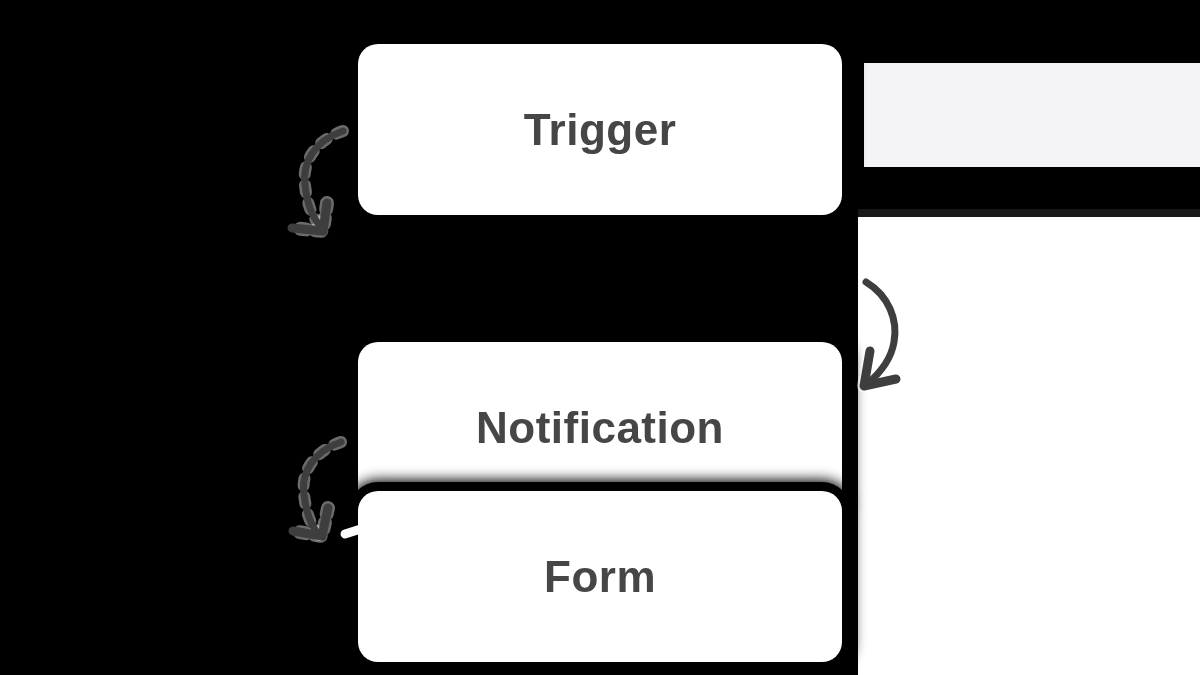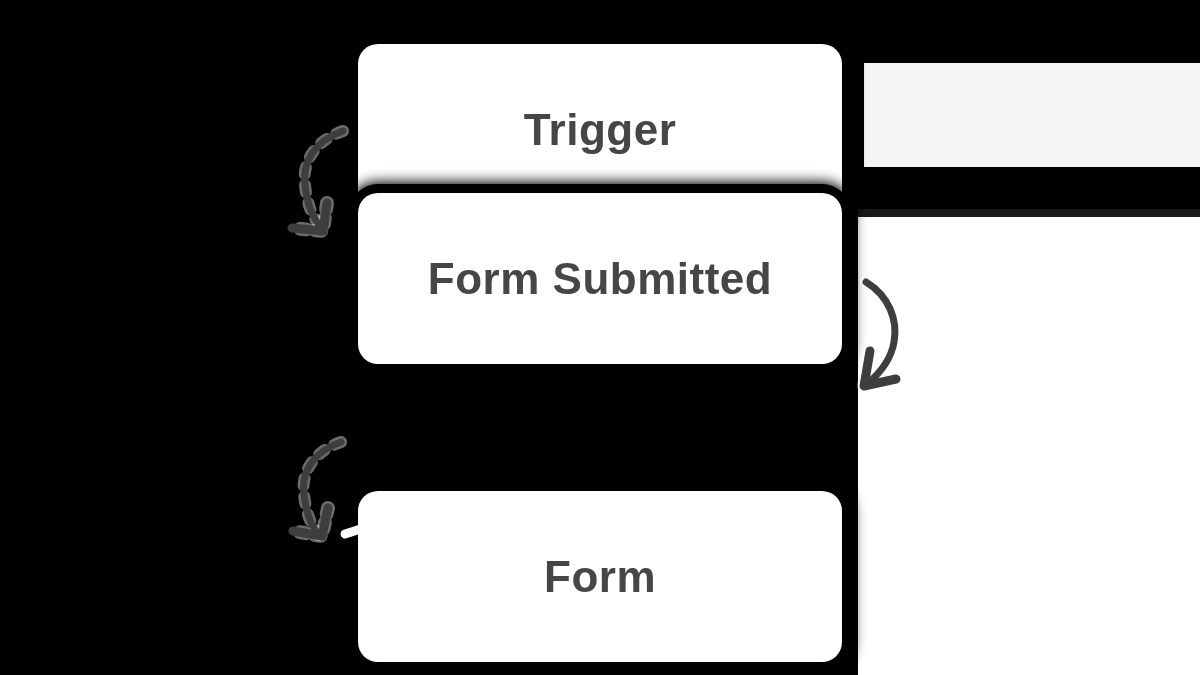--- a/index.html
+++ b/index.html
@@ -50,22 +50,22 @@
 
 <div class="stage">
 
   <div class="side-panel-top"></div>
   <div class="side-panel-strip"></div>
   <div class="side-canvas"></div>
 
   <div class="node node-1">
     <span class="node-label">Trigger</span>
   </div>
-  <div class="node node-2">
-    <span class="node-label">Form Submitted</span>
+  <div class="node node-3">
+    <span class="node-label">Notification</span>
   </div>
   <div class="node node-4">
     <span class="node-label">Form</span>
   </div>
 
   <svg class="arrows" width="1200" height="675" viewBox="0 0 1200 675">
 
     <g>
       <path class="arrow-casing" d="M343,131 C314,141 302,163 305,185 C307,204 312,217 321,227"></path>
       <path class="arrow-head-casing" d="M327,203 L323,231 L292,228"></path>

